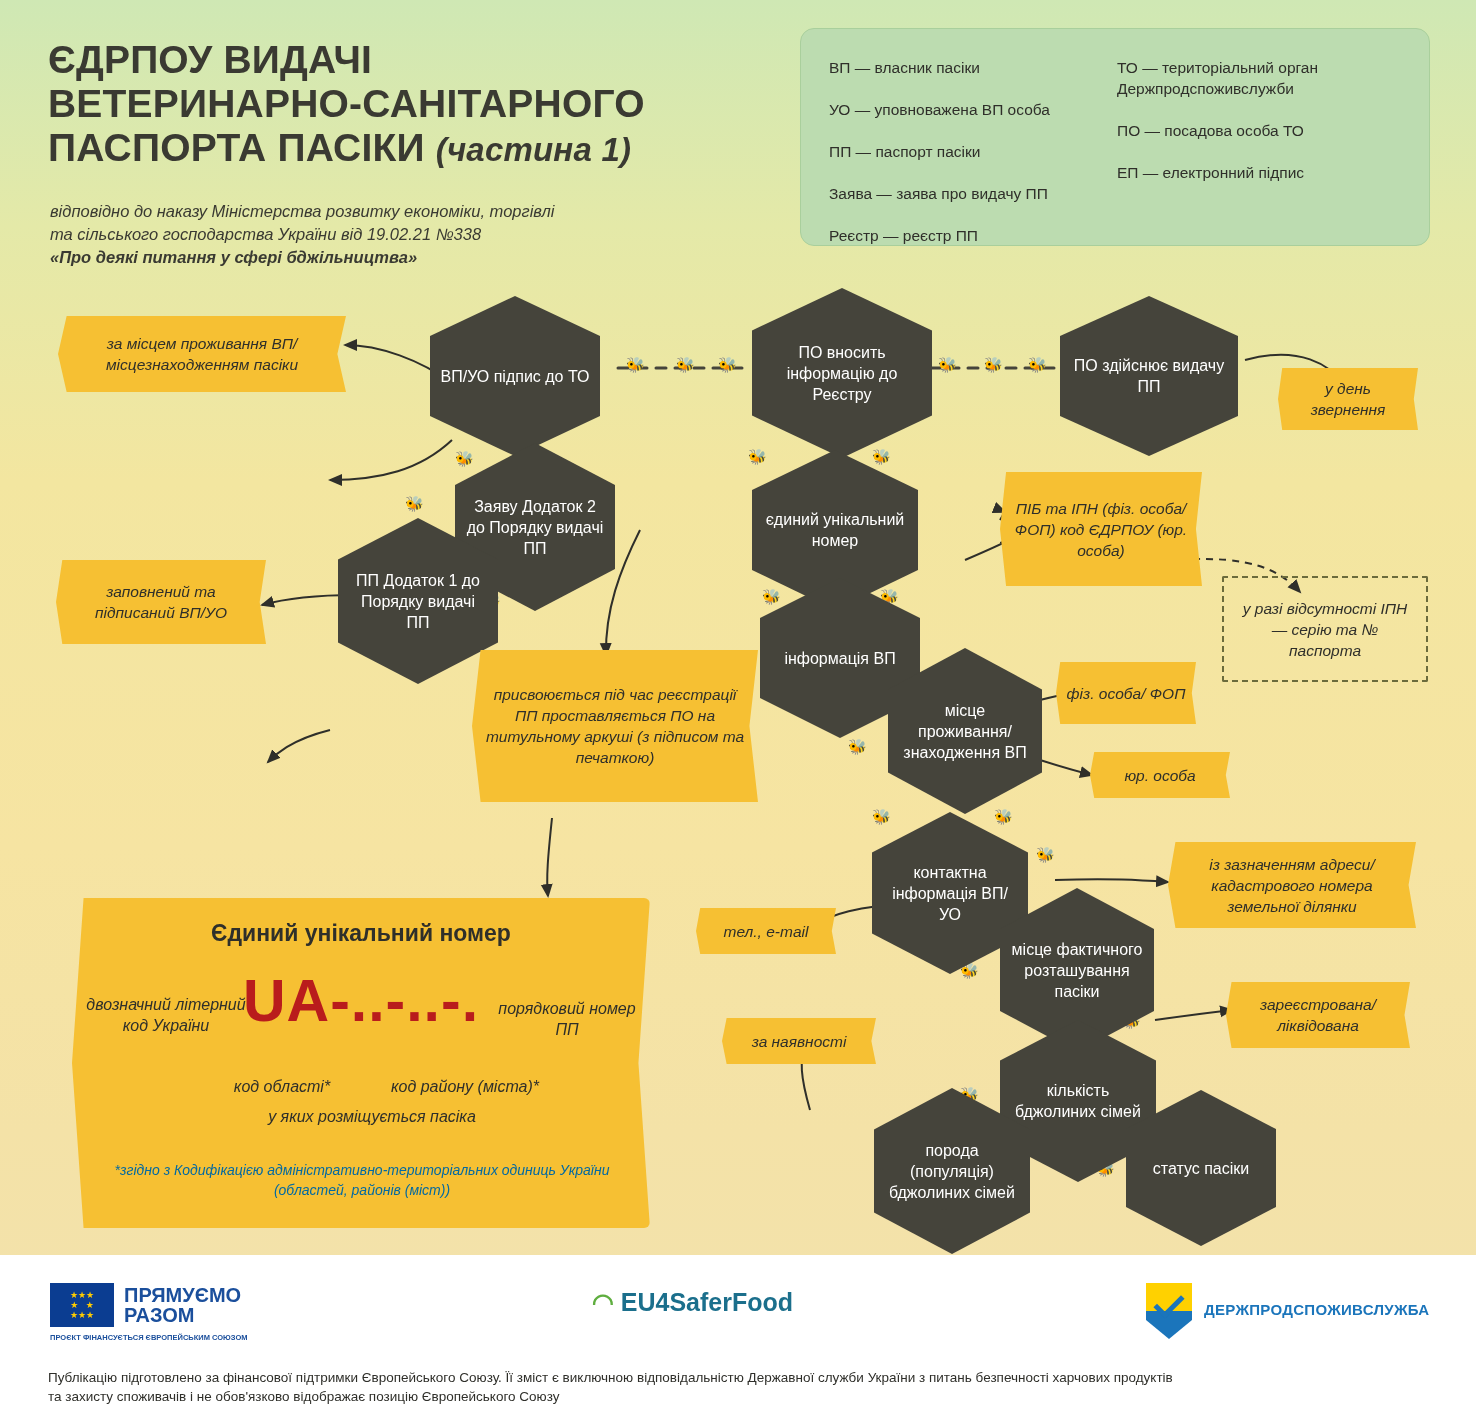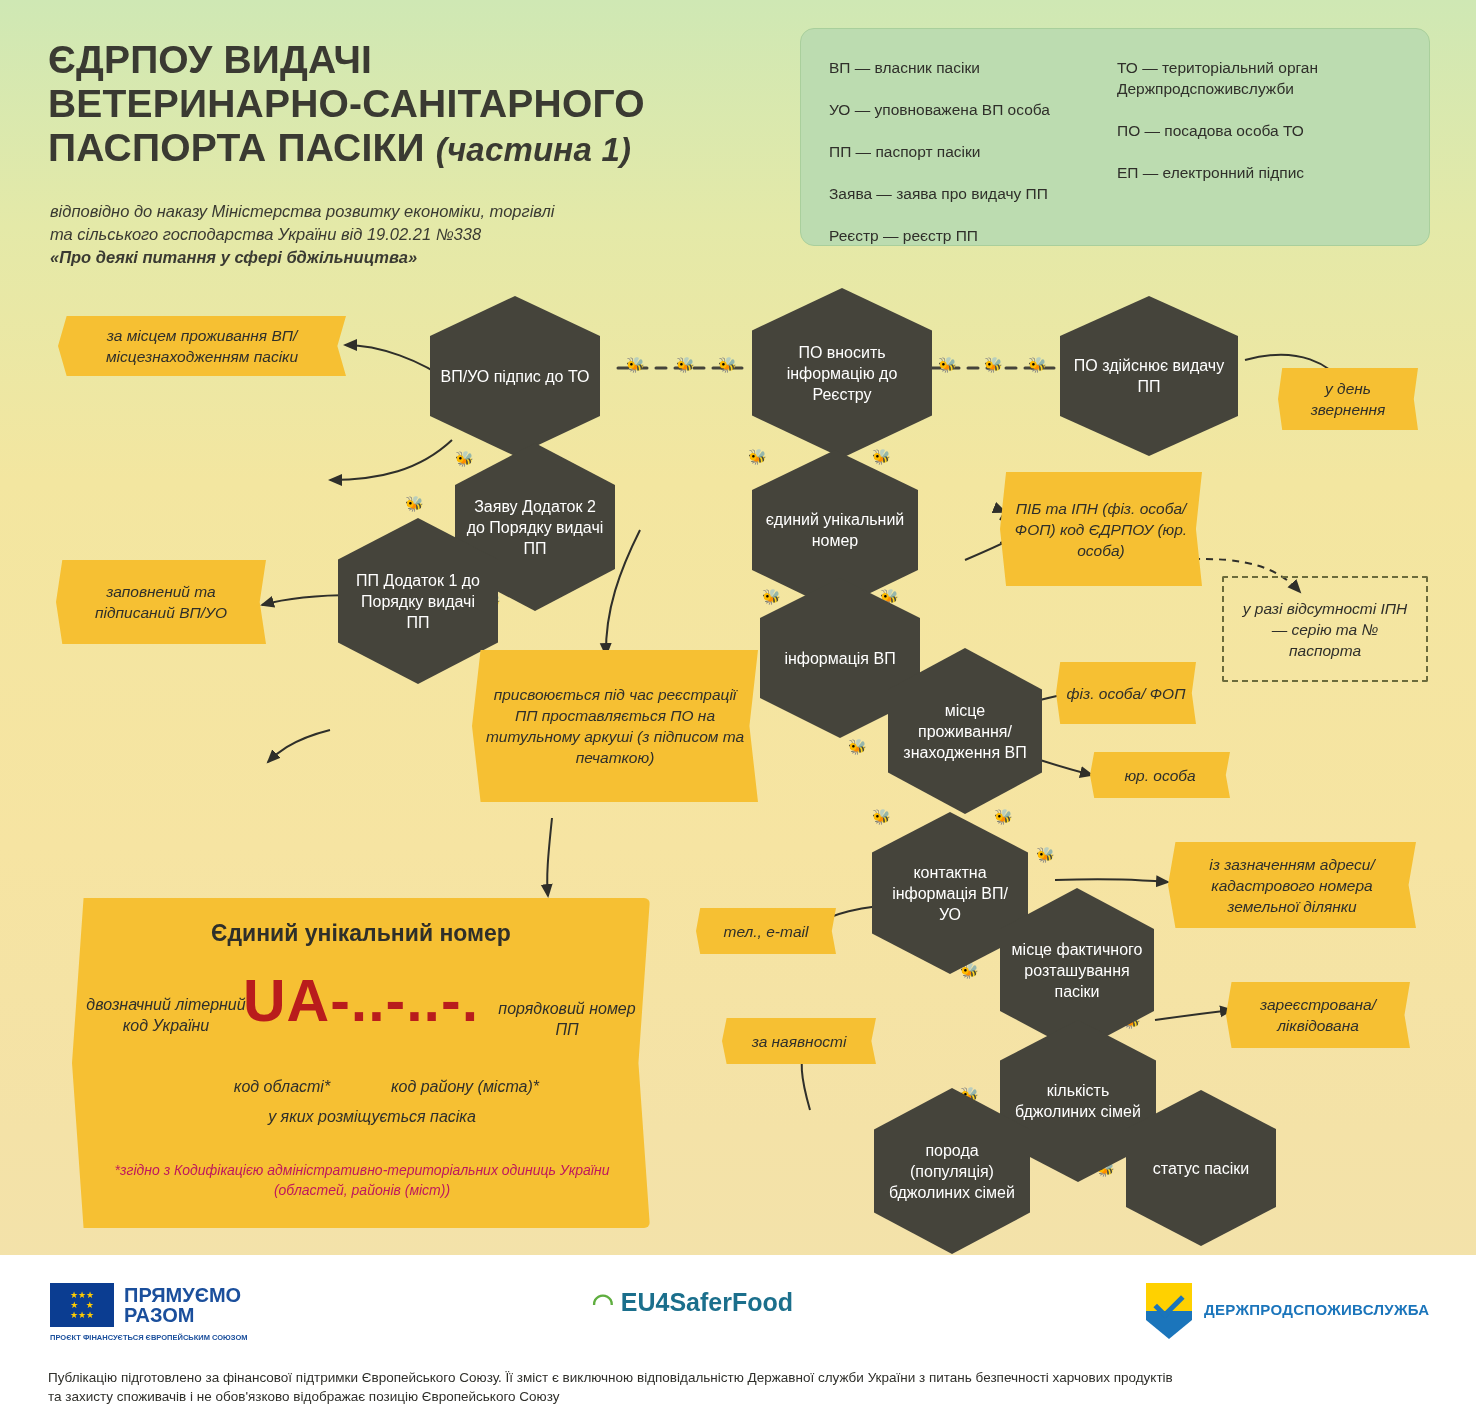--- a/index.html
+++ b/index.html
@@ -87,21 +87,21 @@
   .panel .code {
     text-align:center; font-size:59px; font-weight:bold; color:#b91c1c;
     margin-top:20px; letter-spacing:1px;
   }
   .panel .lbl {
     position:absolute; font-style:italic; font-size:16px; color:#2f2f2a;
     text-align:center; line-height:21px;
   }
   .panel .note {
     position:absolute; left:40px; top:262px; width:500px;
-    text-align:center; font-style:italic; font-size:14px; line-height:20px; color:#be185d;
+    text-align:center; font-style:italic; font-size:14px; line-height:20px; color:#0369a1;
   }
   
   svg.lines { position:absolute; left:0; top:0; width:1476px; height:1413px; pointer-events:none; }
   
   .logo-eu { position:absolute; left:50px; top:1283px; width:240px; height:62px; }
   .eu-flag {
     position:absolute; left:0; top:0; width:64px; height:44px; background:#0b3d91;
     border:1px solid #0b3d91;
   }
   .eu-flag .stars {
@@ -271,21 +271,21 @@
   </div>
 
   <div class="hex" style="left:874px;top:1088px;width:156px;height:166px;">
     <span>порода (популяція) бджолиних сімей</span>
   </div>
 
   <div class="hex" style="left:1126px;top:1090px;width:150px;height:156px;">
     <span>статус пасіки</span>
   </div>
 
-  <div class="box tag" style="left:58px;top:316px;width:288px;height:60px;">
+  <div class="box tag" style="left:58px;top:316px;width:288px;height:76px;">
     <span>за місцем проживання ВП/ місцезнаходженням пасіки</span>
   </div>
 
 
   <div class="box tag" style="left:56px;top:560px;width:210px;height:84px;">
     <span>заповнений та підписаний ВП/УО</span>
   </div>
 
   <div class="box tag" style="left:1278px;top:368px;width:140px;height:62px;">
     <span>у день звернення</span>

